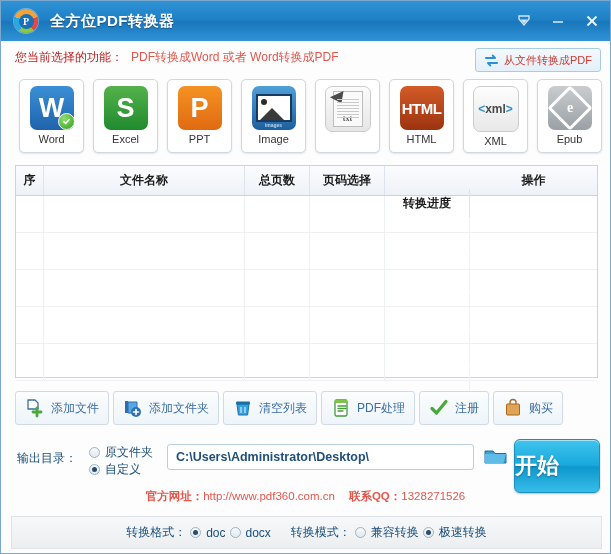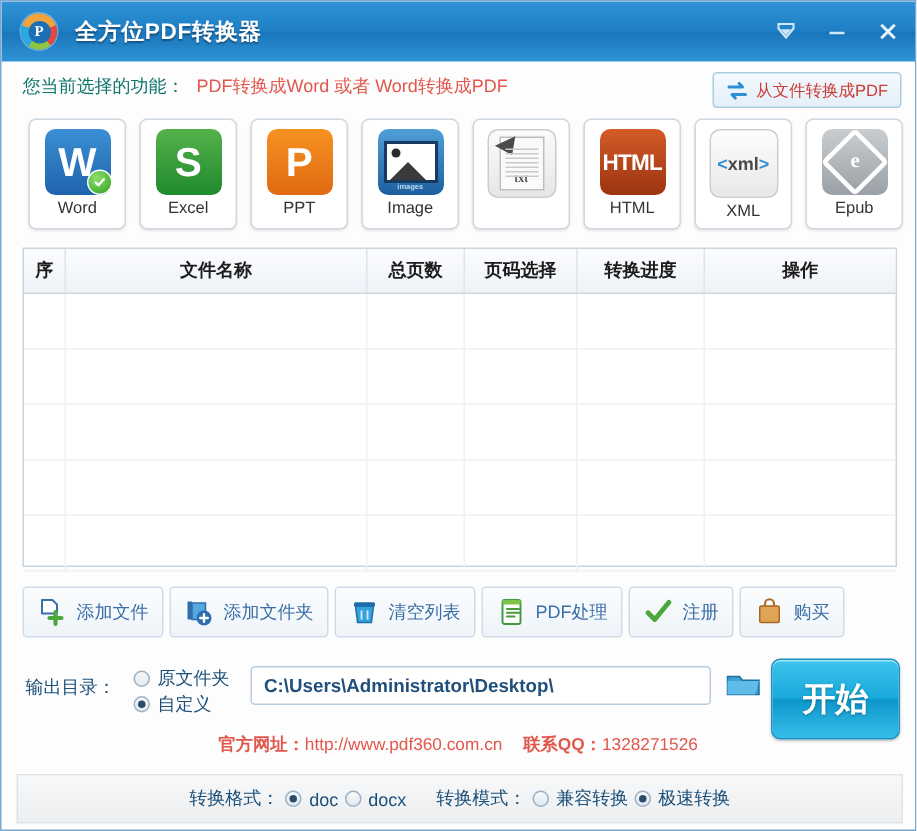--- a/index.html
+++ b/index.html
@@ -48,21 +48,21 @@
     width:20px;height:20px;display:flex;align-items:center;justify-content:center;
     color:#cfe6f7;cursor:pointer;
   }
   .wc svg{display:block;}
 
   
   .funcline{
     position:absolute;left:0;top:40px;width:100%;height:33px;
     display:flex;align-items:center;
   }
-  .funclabel{margin-left:14px;font-size:12px;color:#0f766e;}
+  .funclabel{margin-left:14px;font-size:12px;color:#b91c1c;}
   .funcvalue{margin-left:8px;font-size:12px;color:#e2574c;}
   .convbtn{
     position:absolute;right:9px;top:47px;
     height:22px;padding:0 8px;display:flex;align-items:center;gap:5px;
     background:linear-gradient(to bottom,#f4f9fd,#e4eff8);
     border:1px solid #a9cbe4;border-radius:3px;cursor:pointer;
   }
   .convbtn span{font-size:11px;color:#cc3b33;white-space:nowrap;}
 
   
@@ -141,21 +141,21 @@
     background:linear-gradient(to bottom,#fbfcfe,#eef2f7);
     border-bottom:1px solid #c8d4de;
   }
   .th{
     display:flex;align-items:center;justify-content:center;
     font-size:12px;font-weight:bold;color:#1c1c1c;
     border-right:1px solid #dde4eb;box-sizing:border-box;height:100%;
   }
   .th:last-child{border-right:none;}
   .c0{width:28px;} .c1{width:201px;} .c2{width:65px;}
-  .c3{width:75px;} .c4{width:85px;} .c5{width:127px;text-align:center;}
+  .c3{width:75px;} .c4{width:85px;margin-top:23px;} .c5{width:127px;text-align:center;}
   .tbody{height:182px;}
   .trow{display:flex;height:36px;border-bottom:1px solid #eef1f4;}
   .td{border-right:1px solid #eef1f4;box-sizing:border-box;height:100%;}
   .td:last-child{border-right:none;}
 
   
   .actions{
     position:absolute;left:14px;top:390px;display:flex;gap:4px;
   }
   .abtn{
@@ -187,21 +187,21 @@
     border:none;outline:none;width:100%;
     font-size:12.5px;font-weight:bold;color:#1f4f7a;
     padding:0 8px;background:transparent;
     font-family:"Liberation Sans",sans-serif;
   }
   .browse{position:absolute;left:482px;top:444px;cursor:pointer;}
   .startbtn{
     position:absolute;left:513px;top:438px;width:84px;height:52px;
     border-radius:6px;border:1px solid #1a8fc0;
     background:linear-gradient(to bottom,#3fc4ee 0%,#19a9dc 48%,#0e97cc 52%,#36bde9 100%);
-    display:flex;align-items:center;justify-content:center;cursor:pointer;
+    display:flex;align-items:center;justify-content:flex-start;cursor:pointer;
     box-shadow:inset 0 1px 0 rgba(255,255,255,.55),0 1px 2px rgba(0,0,0,.25);
   }
   .startbtn span{
     color:#ffffff;font-size:22px;font-weight:bold;
     text-shadow:0 1px 2px rgba(0,0,0,.3);
   }
   .contact{
     position:absolute;left:0;top:488px;width:100%;text-align:center;
     font-size:11.5px;color:#e2574c;
   }

